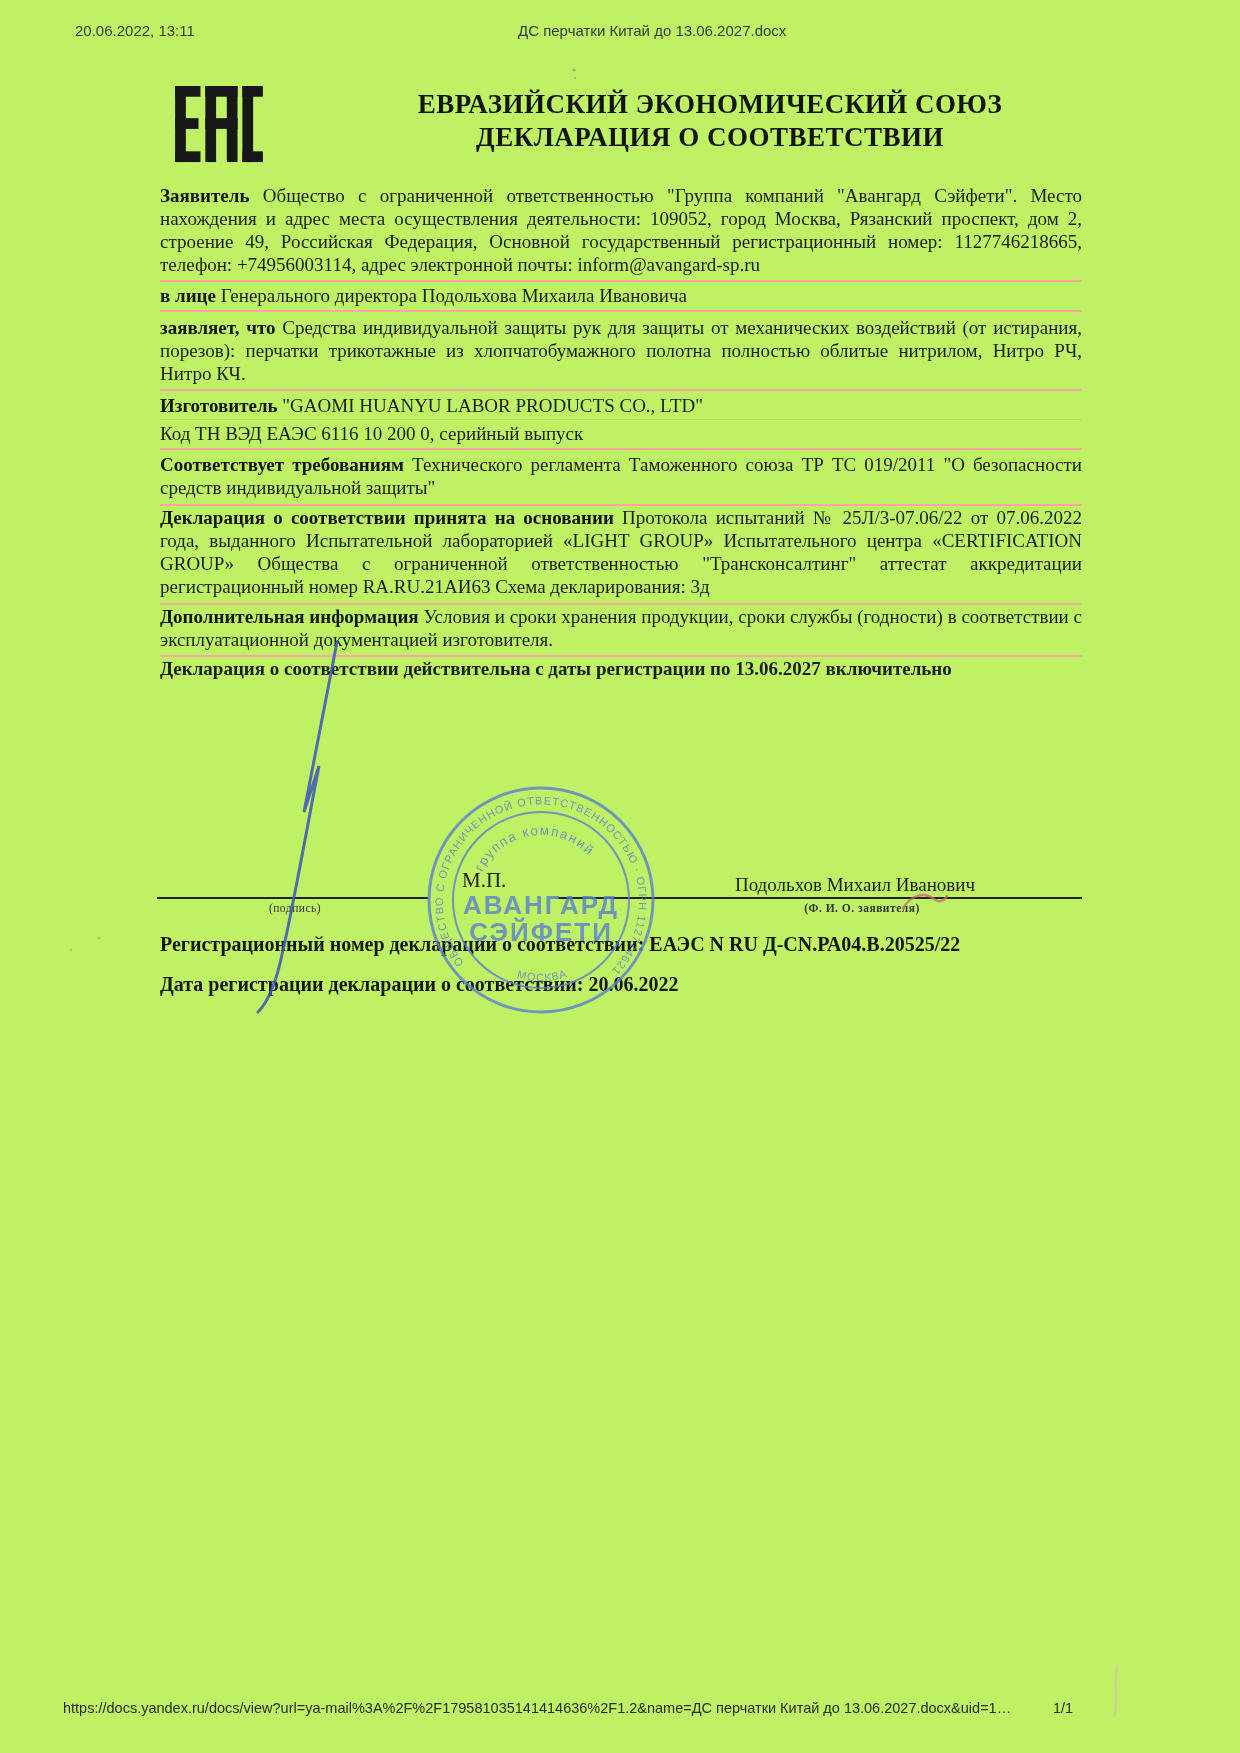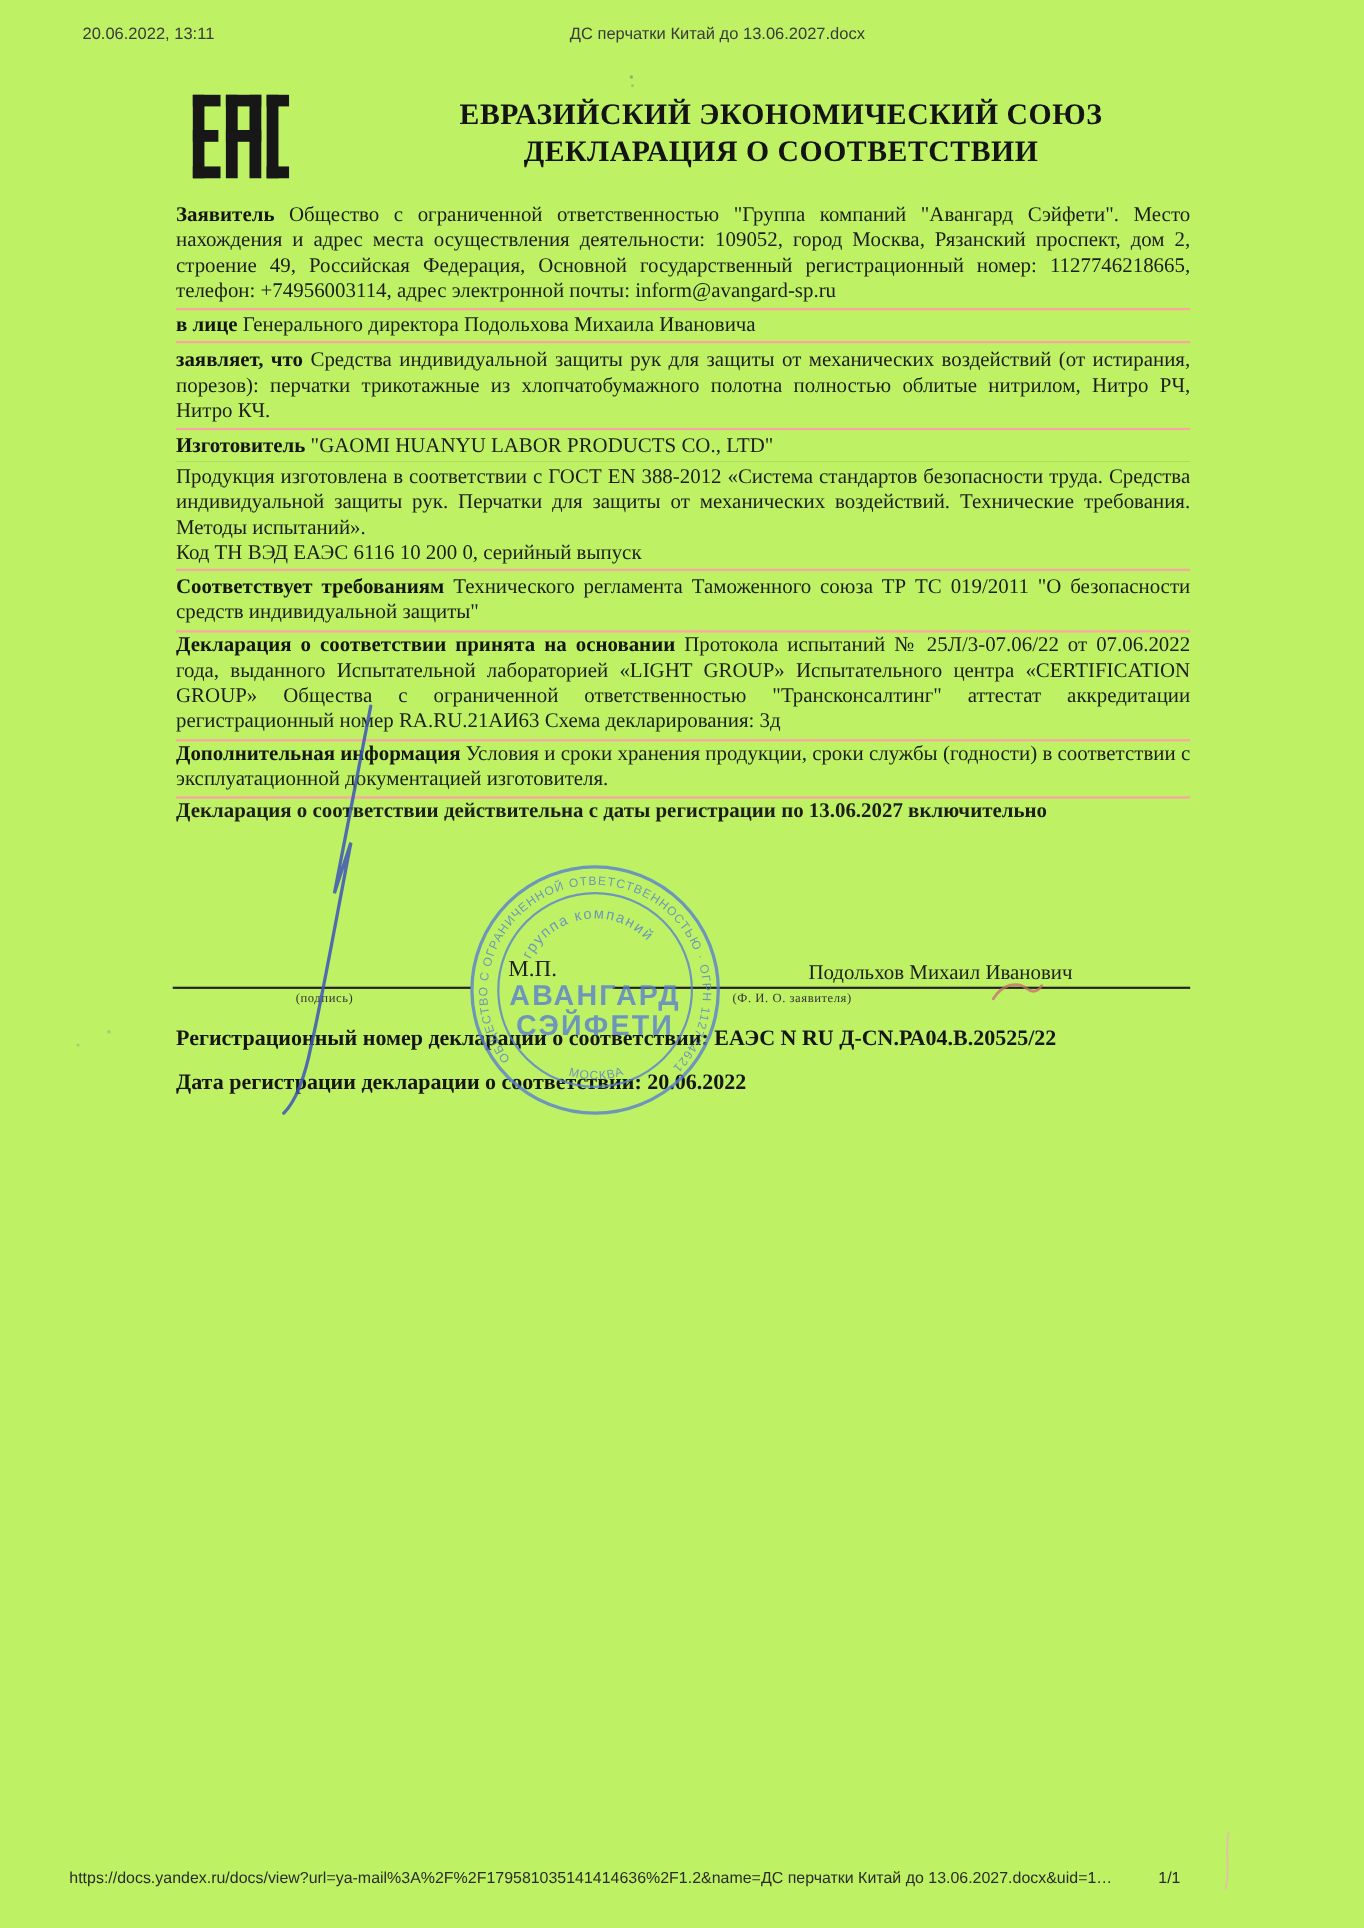--- a/index.html
+++ b/index.html
@@ -52,21 +52,21 @@
   .mp{position:absolute;left:462px;top:868px;font-size:21px;color:#222;}
   .sig-line{position:absolute;top:897px;height:2px;background:#222;}
   .sig-line.left{left:157px;width:271px;}
   .sig-line.right{left:557px;width:525px;}
   .sig-caption{
     position:absolute;font-size:11.5px;color:#333;letter-spacing:.5px;
     font-family:"Liberation Serif",serif;
   }
   .cap-sign{left:200px;top:902px;width:190px;text-align:center;}
   .signer-name{position:absolute;left:640px;top:874px;width:430px;text-align:center;font-size:19px;color:#1d1d1c;}
-  .cap-fio{left:666px;top:902px;width:330px;text-align:left;}
+  .cap-fio{left:697px;top:902px;width:330px;text-align:center;font-weight:bold;}
 
   .regline{
     position:absolute;left:160px;font-weight:bold;font-size:20px;color:#161616;white-space:nowrap;
   }
   .reg-num{top:933px;}
   .reg-date{top:973px;}
 
   
   .stamp{position:absolute;left:424px;top:783px;width:234px;height:234px;opacity:.8;}
   .stamp text{fill:#5b7fd0;font-family:"Liberation Sans",sans-serif;}
@@ -114,21 +114,20 @@
 
     <p class="row pb4"><b class="lead">Заявитель</b> <span>Общество с ограниченной ответственностью "Группа компаний "Авангард Сэйфети". Место нахождения и адрес места осуществления деятельности: 109052, город Москва, Рязанский проспект, дом 2, строение 49, Российская Федерация, Основной государственный регистрационный номер: 1127746218665, телефон: +74956003114, адрес электронной почты: inform@avangard-sp.ru</span></p>
 
     <p class="row pt2 pb3"><b class="lead">в лице</b> <span>Генерального директора Подольхова Михаила Ивановича</span></p>
 
     <p class="row pt4 pb4"><b class="lead">заявляет, что</b> <span>Средства индивидуальной защиты рук для защиты от механических воздействий (от истирания, порезов): перчатки трикотажные из хлопчатобумажного полотна полностью облитые нитрилом, Нитро РЧ, Нитро КЧ.</span></p>
 
     <div class="row pt3 pb3">
       <p><b class="lead">Изготовитель</b> <span>"GAOMI HUANYU LABOR PRODUCTS CO., LTD"</span></p>
       <hr class="faintline">
-      <p>Продукция изготовлена в соответствии с ГОСТ EN 388-2012 «Система стандартов безопасности труда. Средства индивидуальной защиты рук. Перчатки для защиты от механических воздействий. Технические требования. Методы испытаний».</p>
       <p>Код ТН ВЭД ЕАЭС 6116 10 200 0, серийный выпуск</p>
     </div>
 
     <p class="row pt3 pb5"><b class="lead">Соответствует требованиям</b> <span>Технического регламента Таможенного союза ТР ТС 019/2011 "О безопасности средств индивидуальной защиты"</span></p>
 
     <p class="row mt16 pb5"><b class="lead">Декларация о соответствии принята на основании</b> <span>Протокола испытаний № 25Л/3-07.06/22 от 07.06.2022 года, выданного Испытательной лабораторией «LIGHT GROUP» Испытательного центра «CERTIFICATION GROUP» Общества с ограниченной ответственностью "Трансконсалтинг" аттестат аккредитации регистрационный номер RA.RU.21АИ63 Схема декларирования: 3д</span></p>
 
     <p class="row mt16 pb4"><b class="lead">Дополнительная информация</b> <span>Условия и сроки хранения продукции, сроки службы (годности) в соответствии с эксплуатационной документацией изготовителя.</span></p>
 
     <p class="bold-line mt7">Декларация о соответствии действительна с даты регистрации по 13.06.2027 включительно</p>

